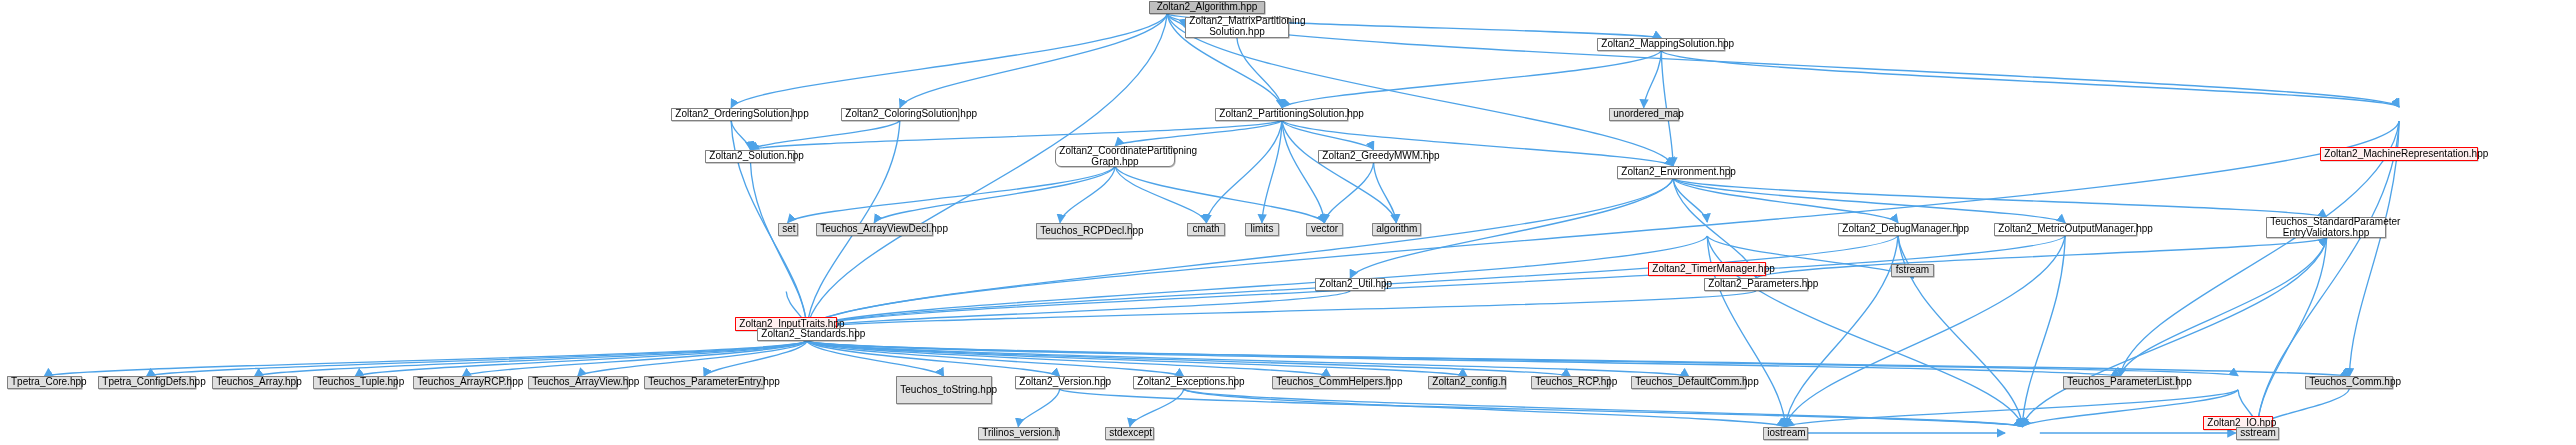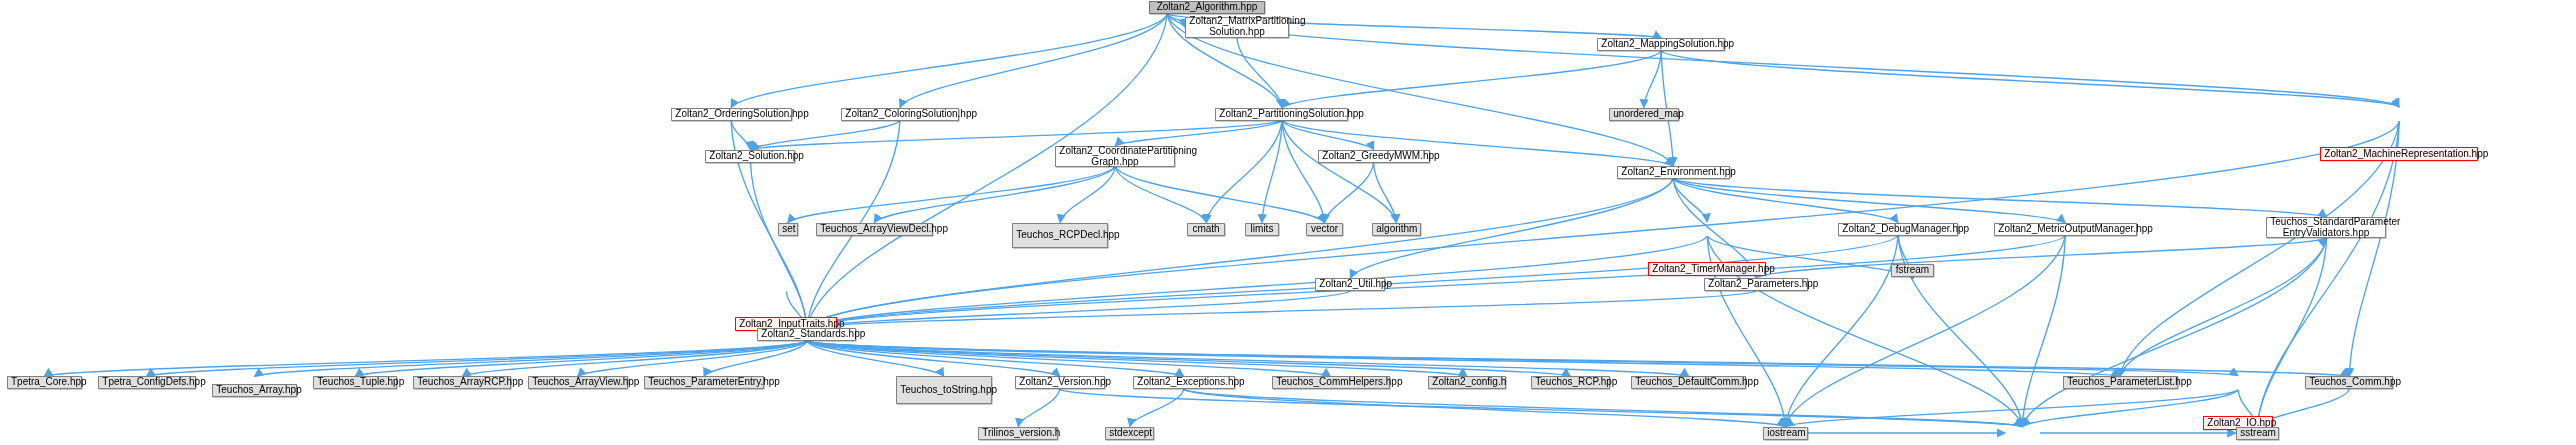--- a/index.html
+++ b/index.html
@@ -168,44 +168,44 @@
       <div class="node gray-dark" style="left: 1109px; top: 1.3px; width: 116px; height: 12.7px;"><span class="label">Zoltan2_Algorithm.hpp</span></div>
       <div class="node white" style="left: 1185px; top: 16.7px; width: 104px; height: 21px;"><span class="label">Zoltan2_MatrixPartitioning
 Solution.hpp</span></div>
       <div class="node white" style="left: 1597px; top: 38px; width: 128px; height: 12.7px;"><span class="label">Zoltan2_MappingSolution.hpp</span></div>
       <div class="node red" style="left: 2320px; top: 107px; width: 158px; height: 14px;"><span class="label">Zoltan2_MachineRepresentation.hpp</span></div>
       <div class="node white" style="left: 671px; top: 108px; width: 121px; height: 12.7px;"><span class="label">Zoltan2_OrderingSolution.hpp</span></div>
       <div class="node white" style="left: 841px; top: 108px; width: 118px; height: 12.7px;"><span class="label">Zoltan2_ColoringSolution.hpp</span></div>
       <div class="node white" style="left: 1215px; top: 108px; width: 133px; height: 12.7px;"><span class="label">Zoltan2_PartitioningSolution.hpp</span></div>
       <div class="node" style="left: 1609px; top: 108px; width: 70px; height: 12.7px;"><span class="label">unordered_map</span></div>
       <div class="node white" style="left: 705px; top: 150px; width: 90px; height: 12.7px;"><span class="label">Zoltan2_Solution.hpp</span></div>
-      <div class="node white" style="left: 1055px; top: 146px; width: 120px; height: 21px;"><span class="label">Zoltan2_CoordinatePartitioning
+      <div class="node white" style="left: 1055px; top: 146px; width: 120px; height: 21px; border-radius: 6px;"><span class="label">Zoltan2_CoordinatePartitioning
 Graph.hpp</span></div>
       <div class="node white" style="left: 1318px; top: 150px; width: 112px; height: 12.7px;"><span class="label">Zoltan2_GreedyMWM.hpp</span></div>
       <div class="node white" style="left: 1617px; top: 166px; width: 113px; height: 12.7px;"><span class="label">Zoltan2_Environment.hpp</span></div>
       <div class="node white" style="left: 2266px; top: 217px; width: 120px; height: 21px;"><span class="label">Teuchos_StandardParameter
 EntryValidators.hpp</span></div>
       <div class="node" style="left: 778px; top: 223px; width: 20px; height: 12.7px;"><span class="label">set</span></div>
       <div class="node" style="left: 816px; top: 223px; width: 117px; height: 12.7px;"><span class="label">Teuchos_ArrayViewDecl.hpp</span></div>
-      <div class="node" style="left: 1012px; top: 223px; width: 96px; height: 25px;"><span class="label">Teuchos_RCPDecl.hpp</span></div>
+      <div class="node" style="left: 1036px; top: 223px; width: 96px; height: 16px;"><span class="label">Teuchos_RCPDecl.hpp</span></div>
       <div class="node" style="left: 1187px; top: 223px; width: 38px; height: 12.7px;"><span class="label">cmath</span></div>
       <div class="node" style="left: 1245px; top: 223px; width: 34px; height: 12.7px;"><span class="label">limits</span></div>
       <div class="node" style="left: 1306px; top: 223px; width: 37px; height: 12.7px;"><span class="label">vector</span></div>
       <div class="node" style="left: 1372px; top: 223px; width: 49px; height: 12.7px;"><span class="label">algorithm</span></div>
       <div class="node red" style="left: 1648px; top: 222px; width: 118px; height: 14px;"><span class="label">Zoltan2_TimerManager.hpp</span></div>
       <div class="node white" style="left: 1838px; top: 223px; width: 120px; height: 12.7px;"><span class="label">Zoltan2_DebugManager.hpp</span></div>
       <div class="node white" style="left: 1994px; top: 223px; width: 143px; height: 12.7px;"><span class="label">Zoltan2_MetricOutputManager.hpp</span></div>
       <div class="node red" style="left: 735px; top: 277px; width: 102px; height: 14px;"><span class="label">Zoltan2_InputTraits.hpp</span></div>
       <div class="node white" style="left: 1315px; top: 278px; width: 70px; height: 12.7px;"><span class="label">Zoltan2_Util.hpp</span></div>
       <div class="node white" style="left: 1704px; top: 278px; width: 104px; height: 12.7px;"><span class="label">Zoltan2_Parameters.hpp</span></div>
       <div class="node" style="left: 1891px; top: 264px; width: 43px; height: 12.7px;"><span class="label">fstream</span></div>
       <div class="node white" style="left: 757px; top: 328px; width: 99px; height: 12.7px;"><span class="label">Zoltan2_Standards.hpp</span></div>
       <div class="node" style="left: 6.7px; top: 376px; width: 75px; height: 12.7px;"><span class="label">Tpetra_Core.hpp</span></div>
       <div class="node" style="left: 98px; top: 376px; width: 98px; height: 12.7px;"><span class="label">Tpetra_ConfigDefs.hpp</span></div>
-      <div class="node" style="left: 212px; top: 376px; width: 85px; height: 12.7px; margin-top: 8px;"><span class="label">Teuchos_Array.hpp</span></div>
+      <div class="node" style="left: 212px; top: 376px; width: 85px; height: 12.7px;"><span class="label">Teuchos_Array.hpp</span></div>
       <div class="node" style="left: 313px; top: 376px; width: 84px; height: 12.7px;"><span class="label">Teuchos_Tuple.hpp</span></div>
       <div class="node" style="left: 413px; top: 376px; width: 98px; height: 12.7px;"><span class="label">Teuchos_ArrayRCP.hpp</span></div>
       <div class="node" style="left: 528px; top: 376px; width: 100px; height: 12.7px;"><span class="label">Teuchos_ArrayView.hpp</span></div>
       <div class="node" style="left: 644px; top: 376px; width: 120px; height: 12.7px;"><span class="label">Teuchos_ParameterEntry.hpp</span></div>
       <div class="node" style="left: 896px; top: 376px; width: 96px; height: 28px;"><span class="label">Teuchos_toString.hpp</span></div>
       <div class="node white" style="left: 1015px; top: 376px; width: 90px; height: 12.7px;"><span class="label">Zoltan2_Version.hpp</span></div>
       <div class="node white" style="left: 1133px; top: 376px; width: 102px; height: 12.7px;"><span class="label">Zoltan2_Exceptions.hpp</span></div>
       <div class="node" style="left: 1272px; top: 376px; width: 118px; height: 12.7px;"><span class="label">Teuchos_CommHelpers.hpp</span></div>
       <div class="node" style="left: 1428px; top: 376px; width: 78px; height: 12.7px;"><span class="label">Zoltan2_config.h</span></div>
       <div class="node" style="left: 1531px; top: 376px; width: 79px; height: 12.7px;"><span class="label">Teuchos_RCP.hpp</span></div>

